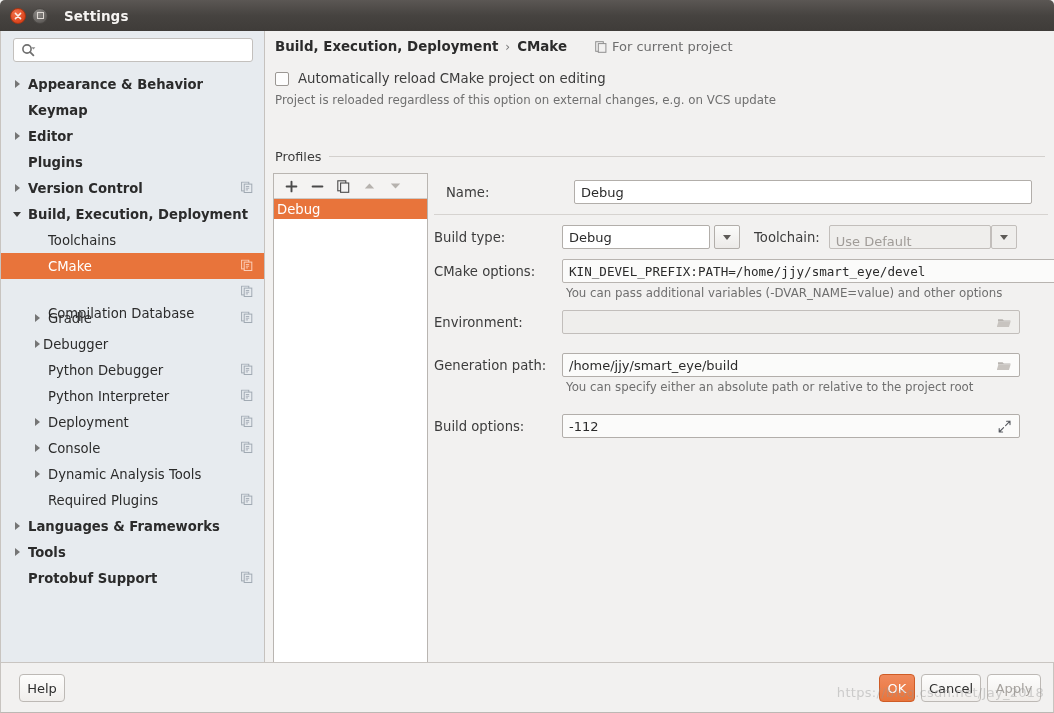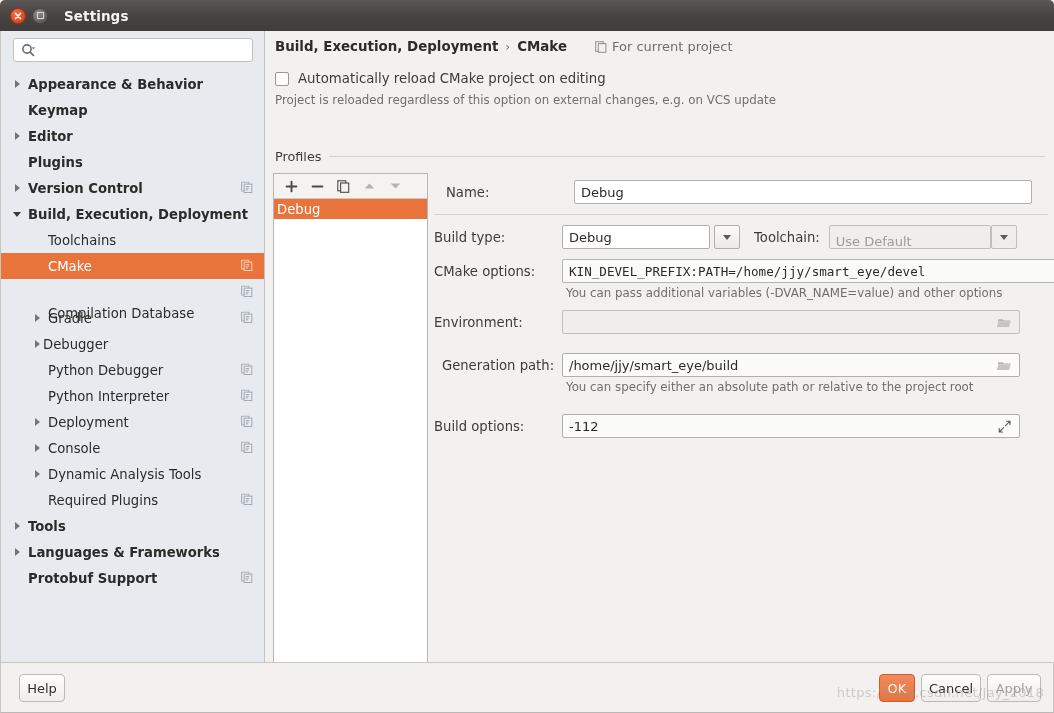--- a/index.html
+++ b/index.html
@@ -514,28 +514,28 @@
                 <rect x="0.6" y="0.6" width="7.2" height="8.8" fill="none" stroke="#9aa3ad" stroke-width="1"></rect>
                 <rect x="3.2" y="2.6" width="7.6" height="8.4" fill="#e7ebef" stroke="#9aa3ad" stroke-width="1"></rect>
                 <path d="M4.8 5 h3.4 M4.8 6.7 h3.4 M4.8 8.4 h2.2" stroke="#9aa3ad" stroke-width="0.9"></path>
               </svg></span>
           </div>
           <div class="row lvl0">
             <span style="flex: 0 0 10px;"></span>
             <span class="twisty">
               <span class="tri-r"></span>
             </span>
+            <span class="row-label" style="margin-left: 5px;">Languages &amp; Frameworks</span>
+          </div>
+          <div class="row lvl0">
+            <span style="flex: 0 0 10px;"></span>
+            <span class="twisty">
+              <span class="tri-r"></span>
+            </span>
             <span class="row-label" style="margin-left: 5px;">Tools</span>
-          </div>
-          <div class="row lvl0">
-            <span style="flex: 0 0 10px;"></span>
-            <span class="twisty">
-              <span class="tri-r"></span>
-            </span>
-            <span class="row-label" style="margin-left: 5px;">Languages &amp; Frameworks</span>
           </div>
           <div class="row lvl0">
             <span style="flex: 0 0 10px;"></span>
             <span class="twisty"></span>
             <span class="row-label" style="margin-left: 5px;">Protobuf Support</span>
             <span class="copy-ic"><svg width="12" height="12" viewBox="0 0 12 12">
                 <rect x="0.6" y="0.6" width="7.2" height="8.8" fill="none" stroke="#9aa3ad" stroke-width="1"></rect>
                 <rect x="3.2" y="2.6" width="7.6" height="8.4" fill="#e7ebef" stroke="#9aa3ad" stroke-width="1"></rect>
                 <path d="M4.8 5 h3.4 M4.8 6.7 h3.4 M4.8 8.4 h2.2" stroke="#9aa3ad" stroke-width="0.9"></path>
               </svg></span>
@@ -652,21 +652,21 @@
             <span class="in-icon">
               <svg width="15" height="13" viewBox="0 0 15 13">
                 <path d="M1 3.2 h4.6 l1.2 1.4 h6.6 v0.8 h-12.4 z" fill="#b8b4b0"></path>
                 <path d="M1.4 5.6 h12.2 l-1.6 5.4 h-12.2 z" fill="#c8c4c0"></path>
               </svg>
             </span>
           </span>
         </div>
 
         <div class="frow" style="left:0; top:180px;">
-          <span class="flabel" style="width:128px;text-align:center;">Generation path:</span>
+          <span class="flabel" style="width:128px;">Generation path:</span>
           <span class="field" style="width:458px; background:#fbfbfa;">
             <span class="fval">/home/jjy/smart_eye/build</span>
             <span class="in-icon">
               <svg width="15" height="13" viewBox="0 0 15 13">
                 <path d="M1 3.2 h4.6 l1.2 1.4 h6.6 v0.8 h-12.4 z" fill="#b8b4b0"></path>
                 <path d="M1.4 5.6 h12.2 l-1.6 5.4 h-12.2 z" fill="#c8c4c0"></path>
               </svg>
             </span>
           </span>
         </div>

